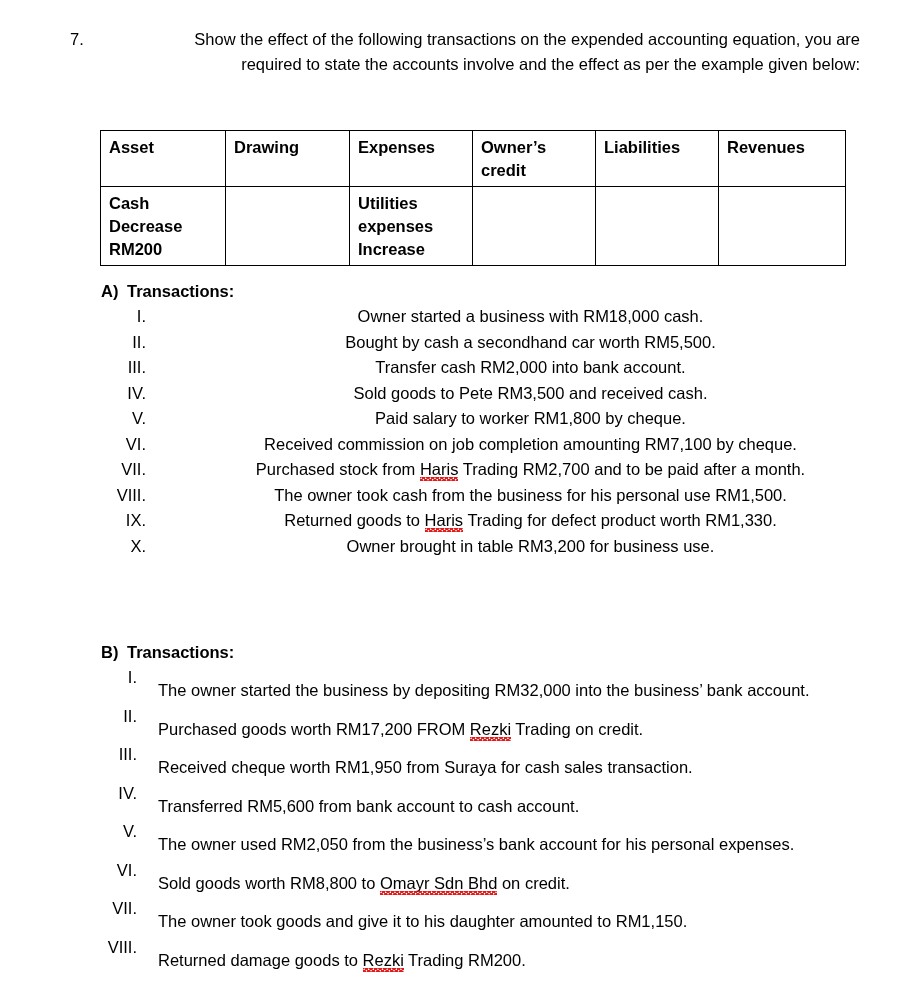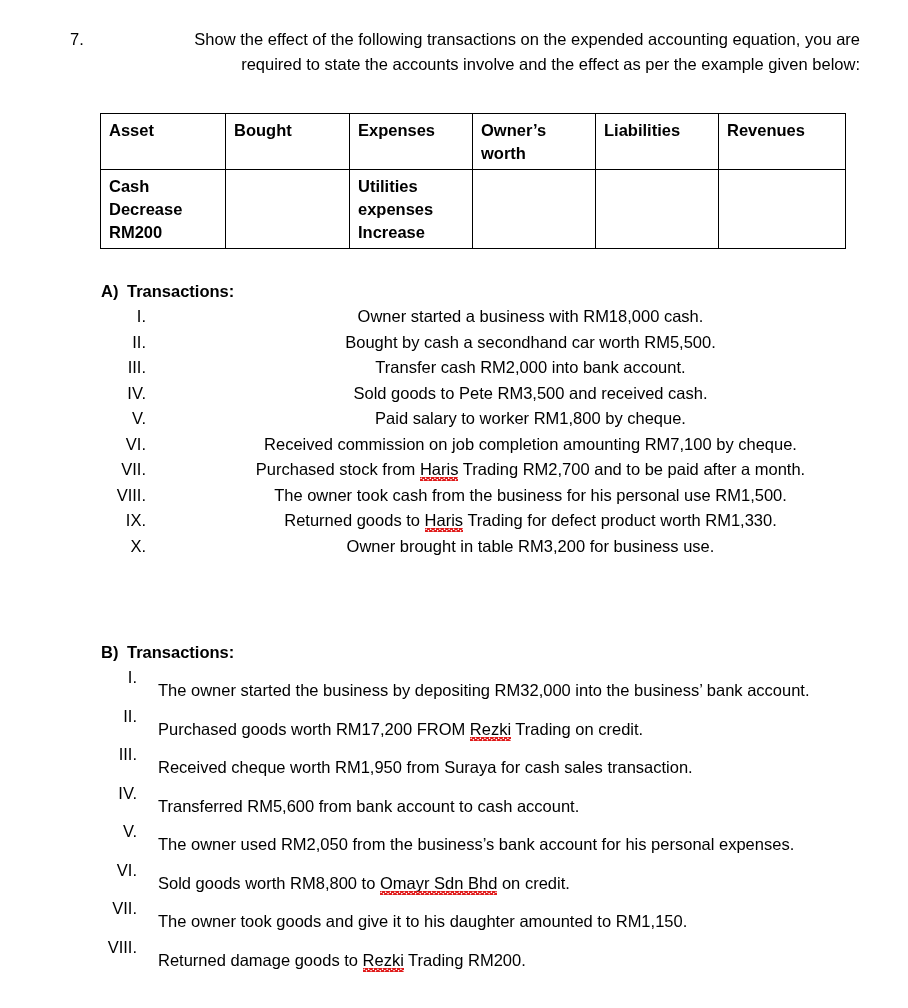--- a/index.html
+++ b/index.html
@@ -53,21 +53,21 @@
   .q-example {
     display: block;
     font-weight: bold;
     margin-top: 1px;
   }
 
   
   .acct-table {
     position: absolute;
     left: 100px;
-    top: 113px;
+    top: 130px;
     border-collapse: collapse;
     table-layout: fixed;
     width: 745px;
   }
   .acct-table td, .acct-table th {
     border: 1.6px solid #000000;
     vertical-align: top;
     padding: 5px 8px 4px 8px;
     font-size: 16.5px;
     line-height: 23px;
@@ -187,23 +187,23 @@
       <col class="col-a">
         <col class="col-b">
         <col class="col-c">
       <col class="col-d">
         <col class="col-e">
         <col class="col-f">
     </colgroup>
     <thead>
       <tr>
         <th>Asset</th>
-        <th>Bought</th>
+        <th>Drawing</th>
         <th>Expenses</th>
-        <th>Owner’s worth</th>
+        <th>Owner’s credit</th>
         <th>Liabilities</th>
         <th>Revenues</th>
       </tr>
     </thead>
     <tbody>
       <tr>
         <td>
           <span class="cell-line">Cash</span>
           <span class="cell-line">Decrease</span>
           <span class="cell-line">RM200</span>

